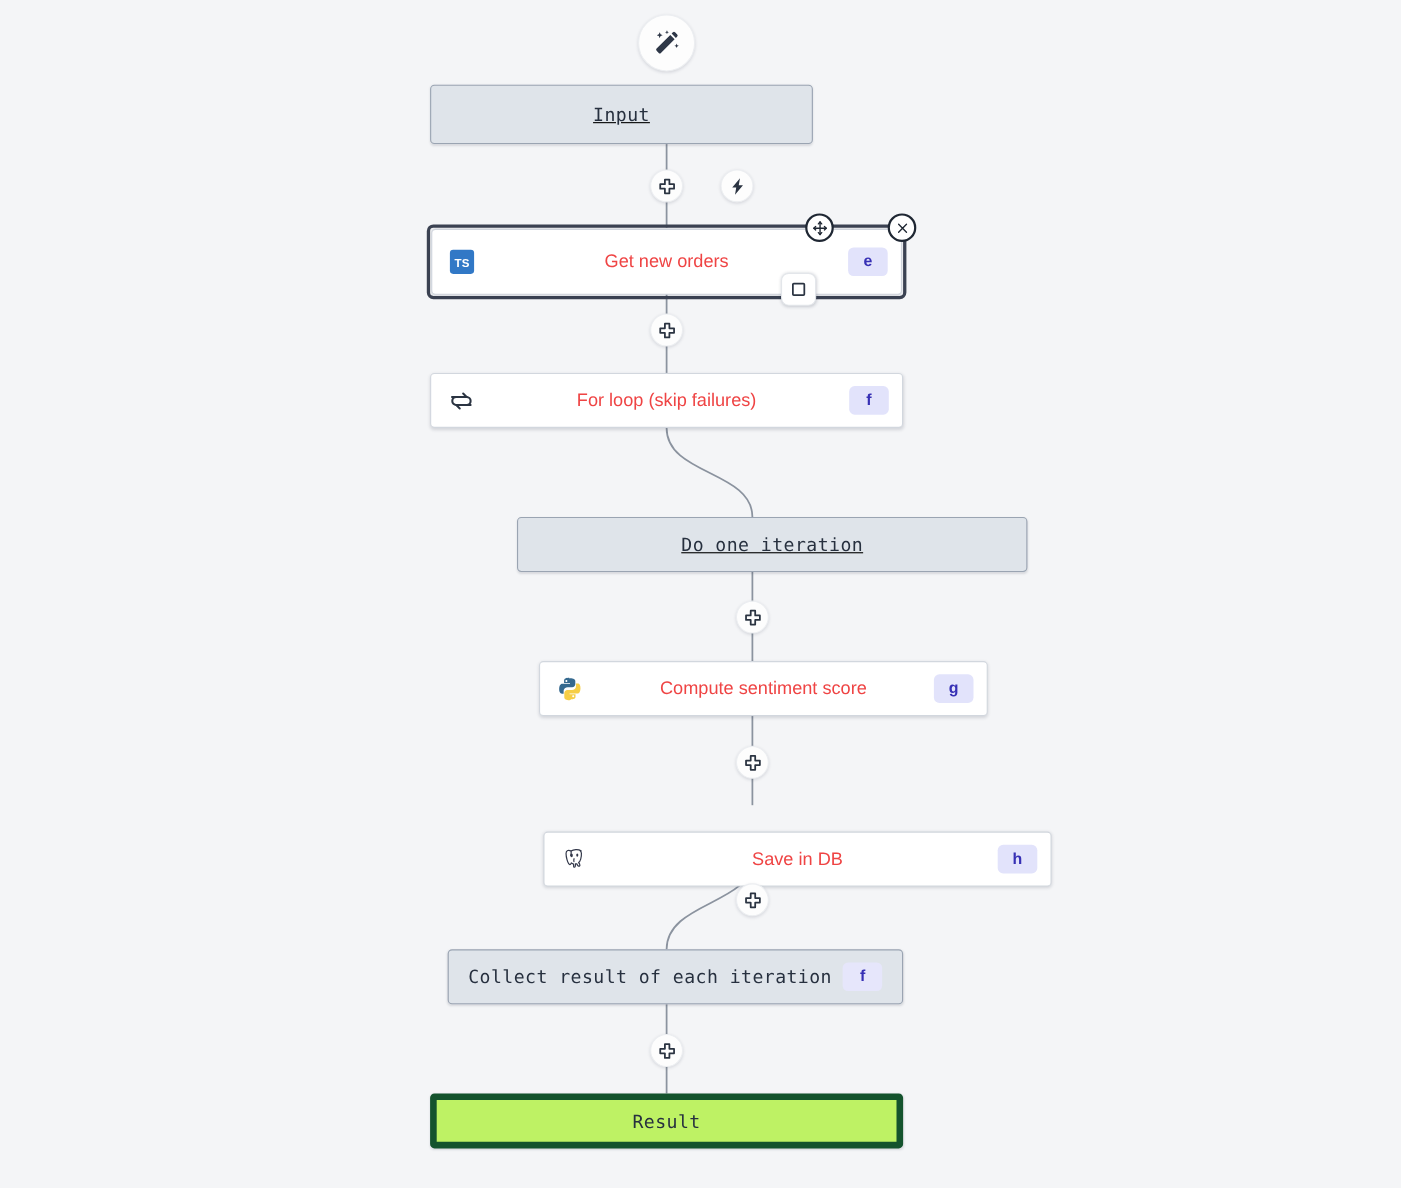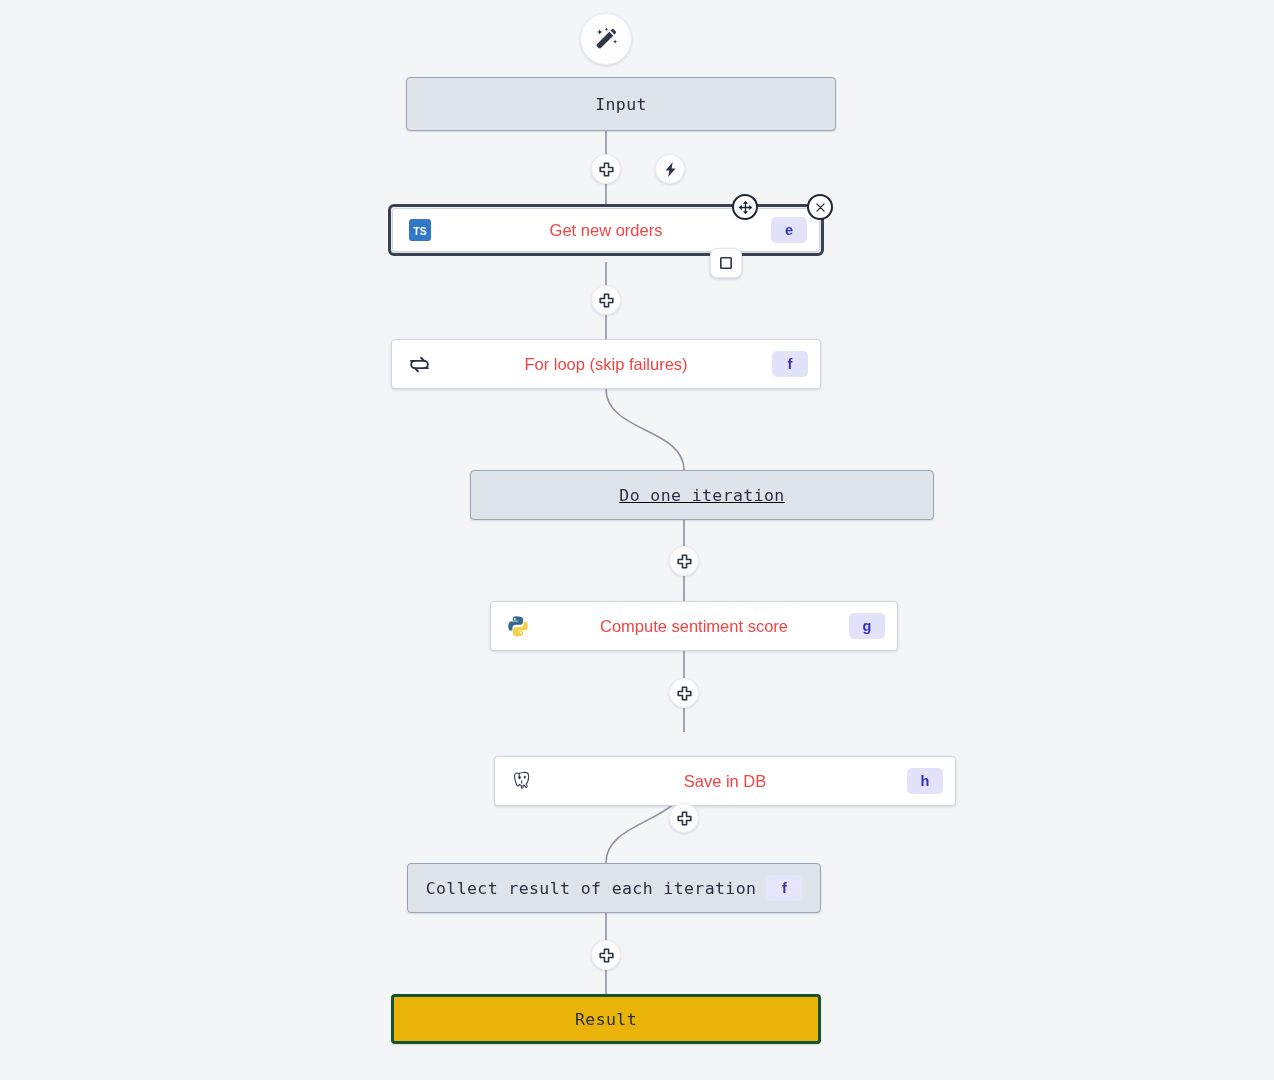--- a/index.html
+++ b/index.html
@@ -42,22 +42,22 @@
   }
 
   
   .node.virtual .node-inner {
     background: #dfe4ea;
     border: 1px solid #9aa4b2;
     box-shadow: 0 1px 2px rgba(20,30,55,.13);
     justify-content: center;
   }
   .node.virtual.plain .node-inner {
-    background: #eab308;
-    border: 3px solid #14532d;
+    background: #bef264;
+    border: 6px solid #14532d;
   }
   .node.virtual .node-label {
     font-family: "DejaVu Sans Mono", "Liberation Mono", monospace;
     font-size: 16.5px;
     letter-spacing: .4px;
     color: #27303f;
   }
 
   
   .node.module .node-inner {
@@ -191,42 +191,42 @@
       <svg width="26" height="26" viewBox="0 0 24 24" fill="#2e3747">
         <path d="M17.3 3.1l-1.1 1.1 3.6 3.6 1.1-1.1a1.3 1.3 0 0 0 0-1.8l-1.8-1.8a1.3 1.3 0 0 0-1.8 0z"></path>
         <path d="M15.1 5.3L3.6 16.8a1.3 1.3 0 0 0 0 1.8l1.8 1.8a1.3 1.3 0 0 0 1.8 0L18.7 8.9l-3.6-3.6z"></path>
         <path d="M6.2 3.0l.75 1.75L8.7 5.5 6.95 6.25 6.2 8.0 5.45 6.25 3.7 5.5l1.75-.75z"></path>
         <path d="M12.3 1.4l.5 1.15 1.15.5-1.15.5-.5 1.15-.5-1.15-1.15-.5 1.15-.5z"></path>
         <path d="M20.4 12.6l.55 1.3 1.3.55-1.3.55-.55 1.3-.55-1.3-1.3-.55 1.3-.55z"></path>
       </svg>
     </span>
   </div>
 
-  <div class="node virtual" style="left:406px; top:77px; width:430px; height:54px;">
+  <div class="node virtual" style="left:391px; top:77px; width:348px; height:54px;text-decoration:underline;">
     <div class="node-inner">
       <span class="node-label">Input</span>
     </div>
   </div>
 
   <div class="circ-btn" style="left:591px; top:154px;">
     <span>
       <svg width="17" height="17" viewBox="0 0 20 20" fill="none" stroke="#2b3442" stroke-width="1.9" stroke-linejoin="round">
         <path d="M7.6 2.6h4.8v5h5v4.8h-5v5H7.6v-5h-5V7.6h5z"></path>
       </svg>
     </span>
   </div>
   <div class="circ-btn" style="left:655px; top:154px;">
     <span>
       <svg width="17" height="17" viewBox="0 0 20 20" fill="#2b3442">
         <path d="M12.6 1.2L4.3 11.1h4.3l-1.3 7.7 8.5-10.1h-4.5z"></path>
       </svg>
     </span>
   </div>
 
-  <div class="node module selected" style="left:388px; top:204px; width:436px; height:52px;">
+  <div class="node module selected" style="left:388px; top:204px; width:436px; height:68px;">
     <div class="node-inner">
       <span class="icon-slot">
         <svg width="24" height="24" viewBox="0 0 24 24">
           <rect x="1" y="1" width="22" height="22" rx="3" fill="#3178c6"></rect>
           <text x="12" y="16.5" font-family="'Liberation Sans',sans-serif" font-size="10.5" font-weight="bold" fill="#ffffff" text-anchor="middle">TS</text>
         </svg>
       </span>
       <span class="node-label">Get new orders</span>
       <span class="badge">e</span>
     </div>

